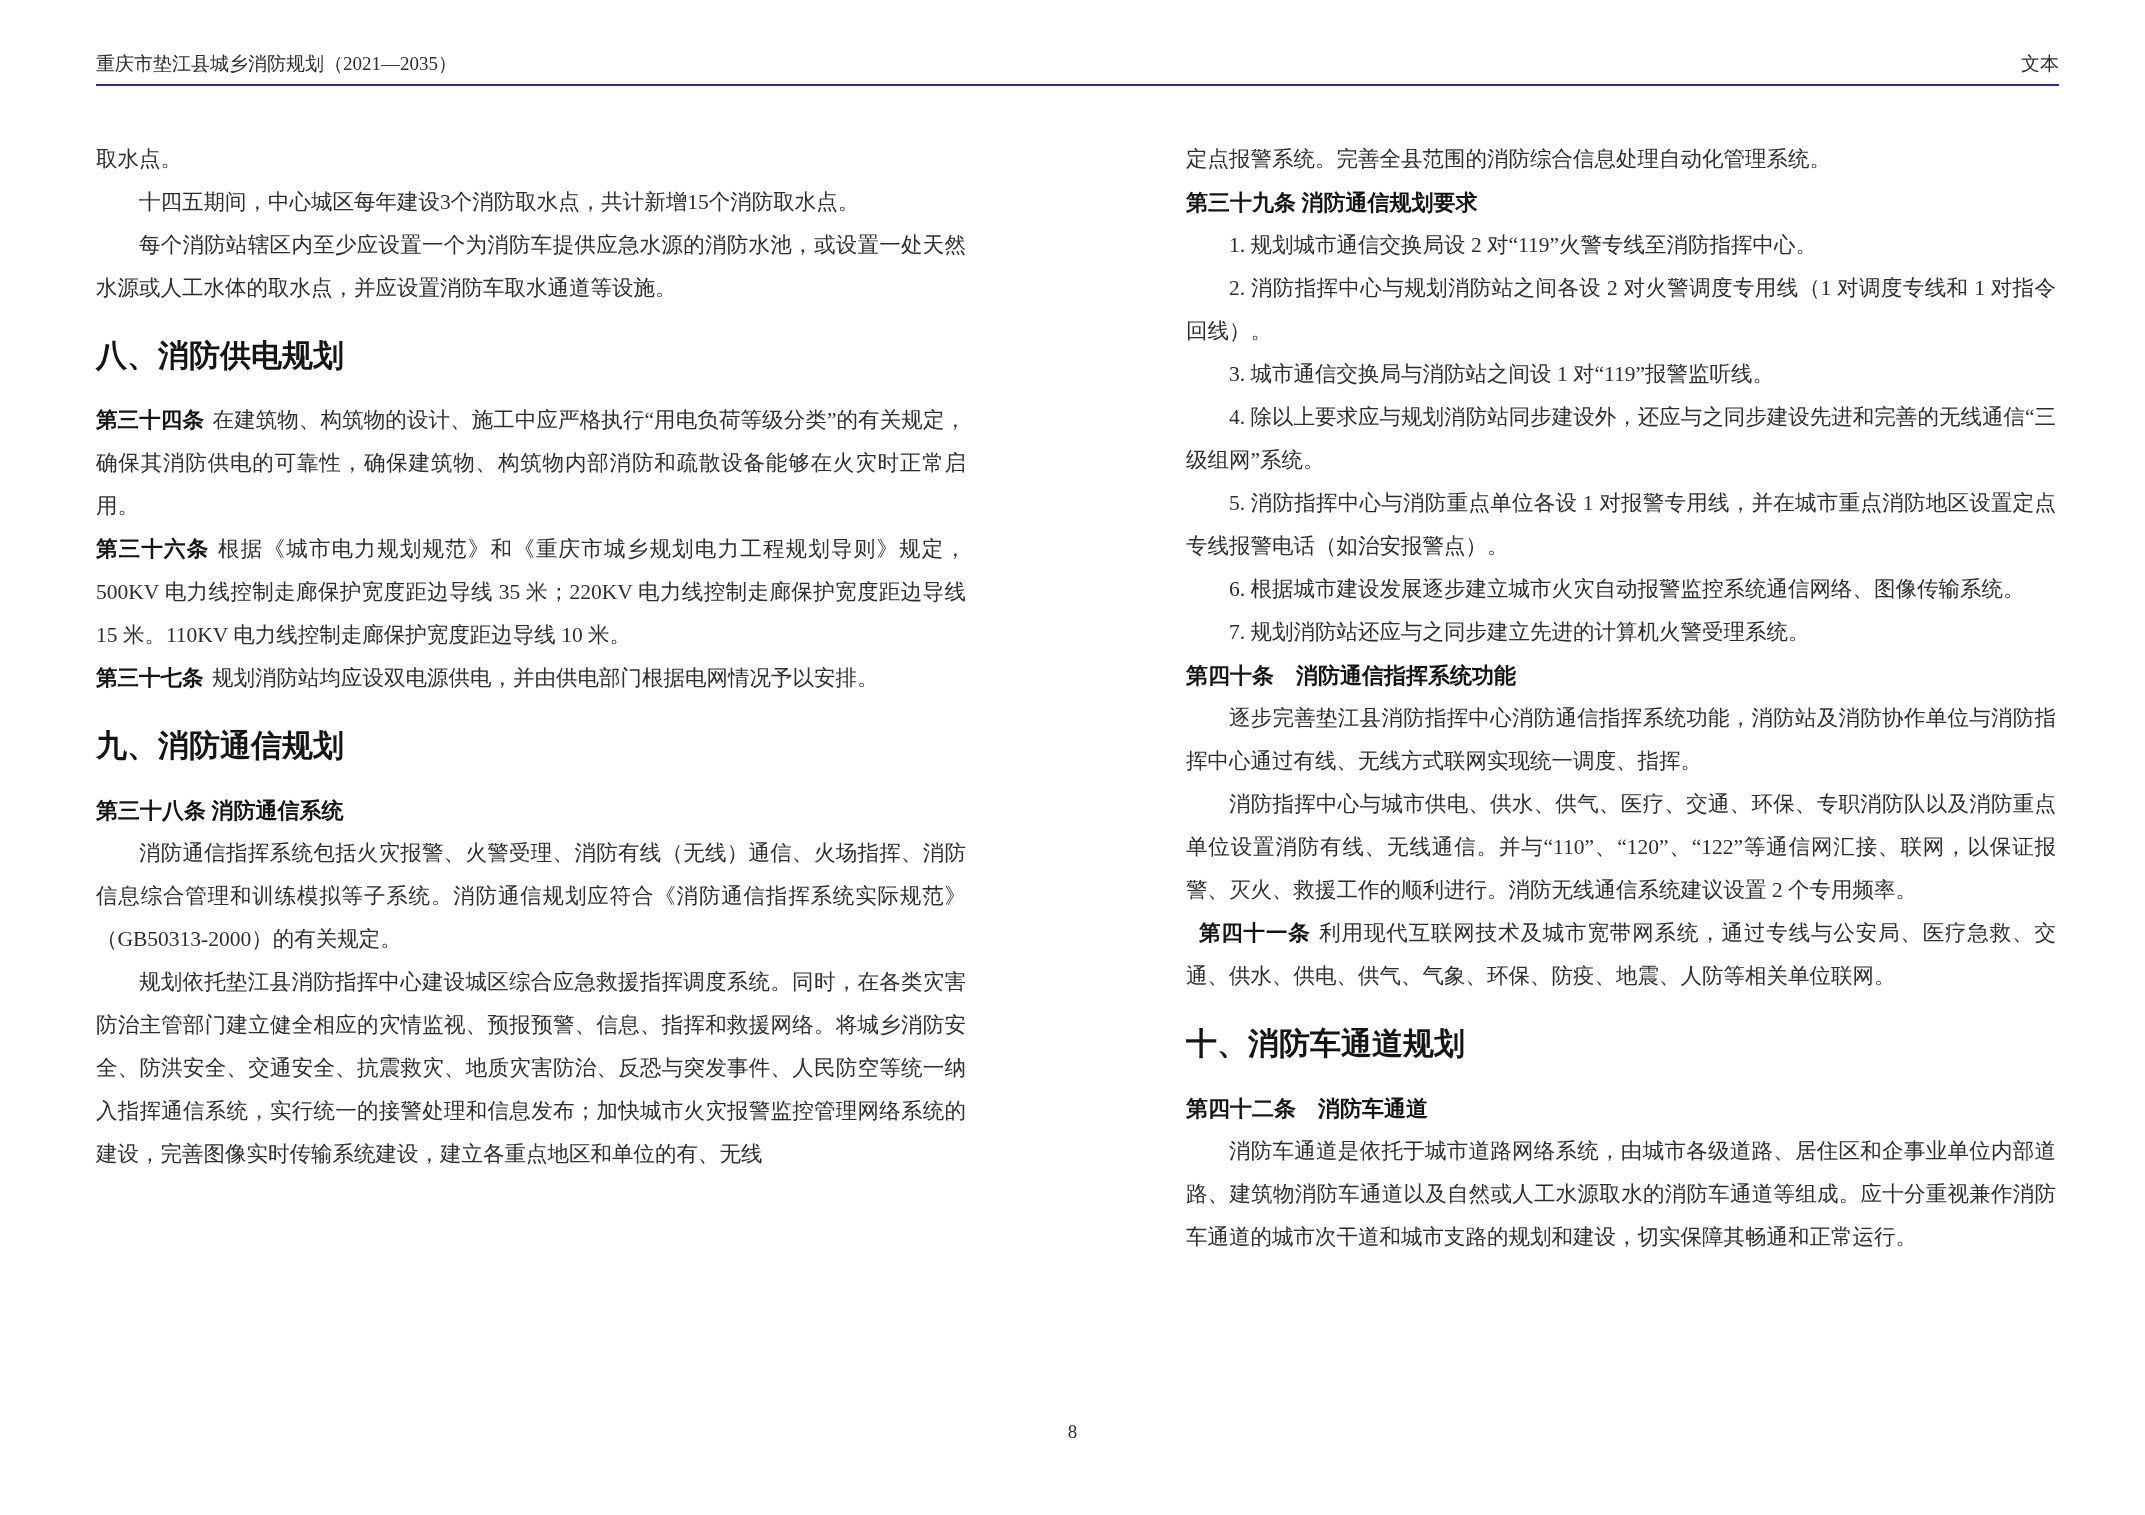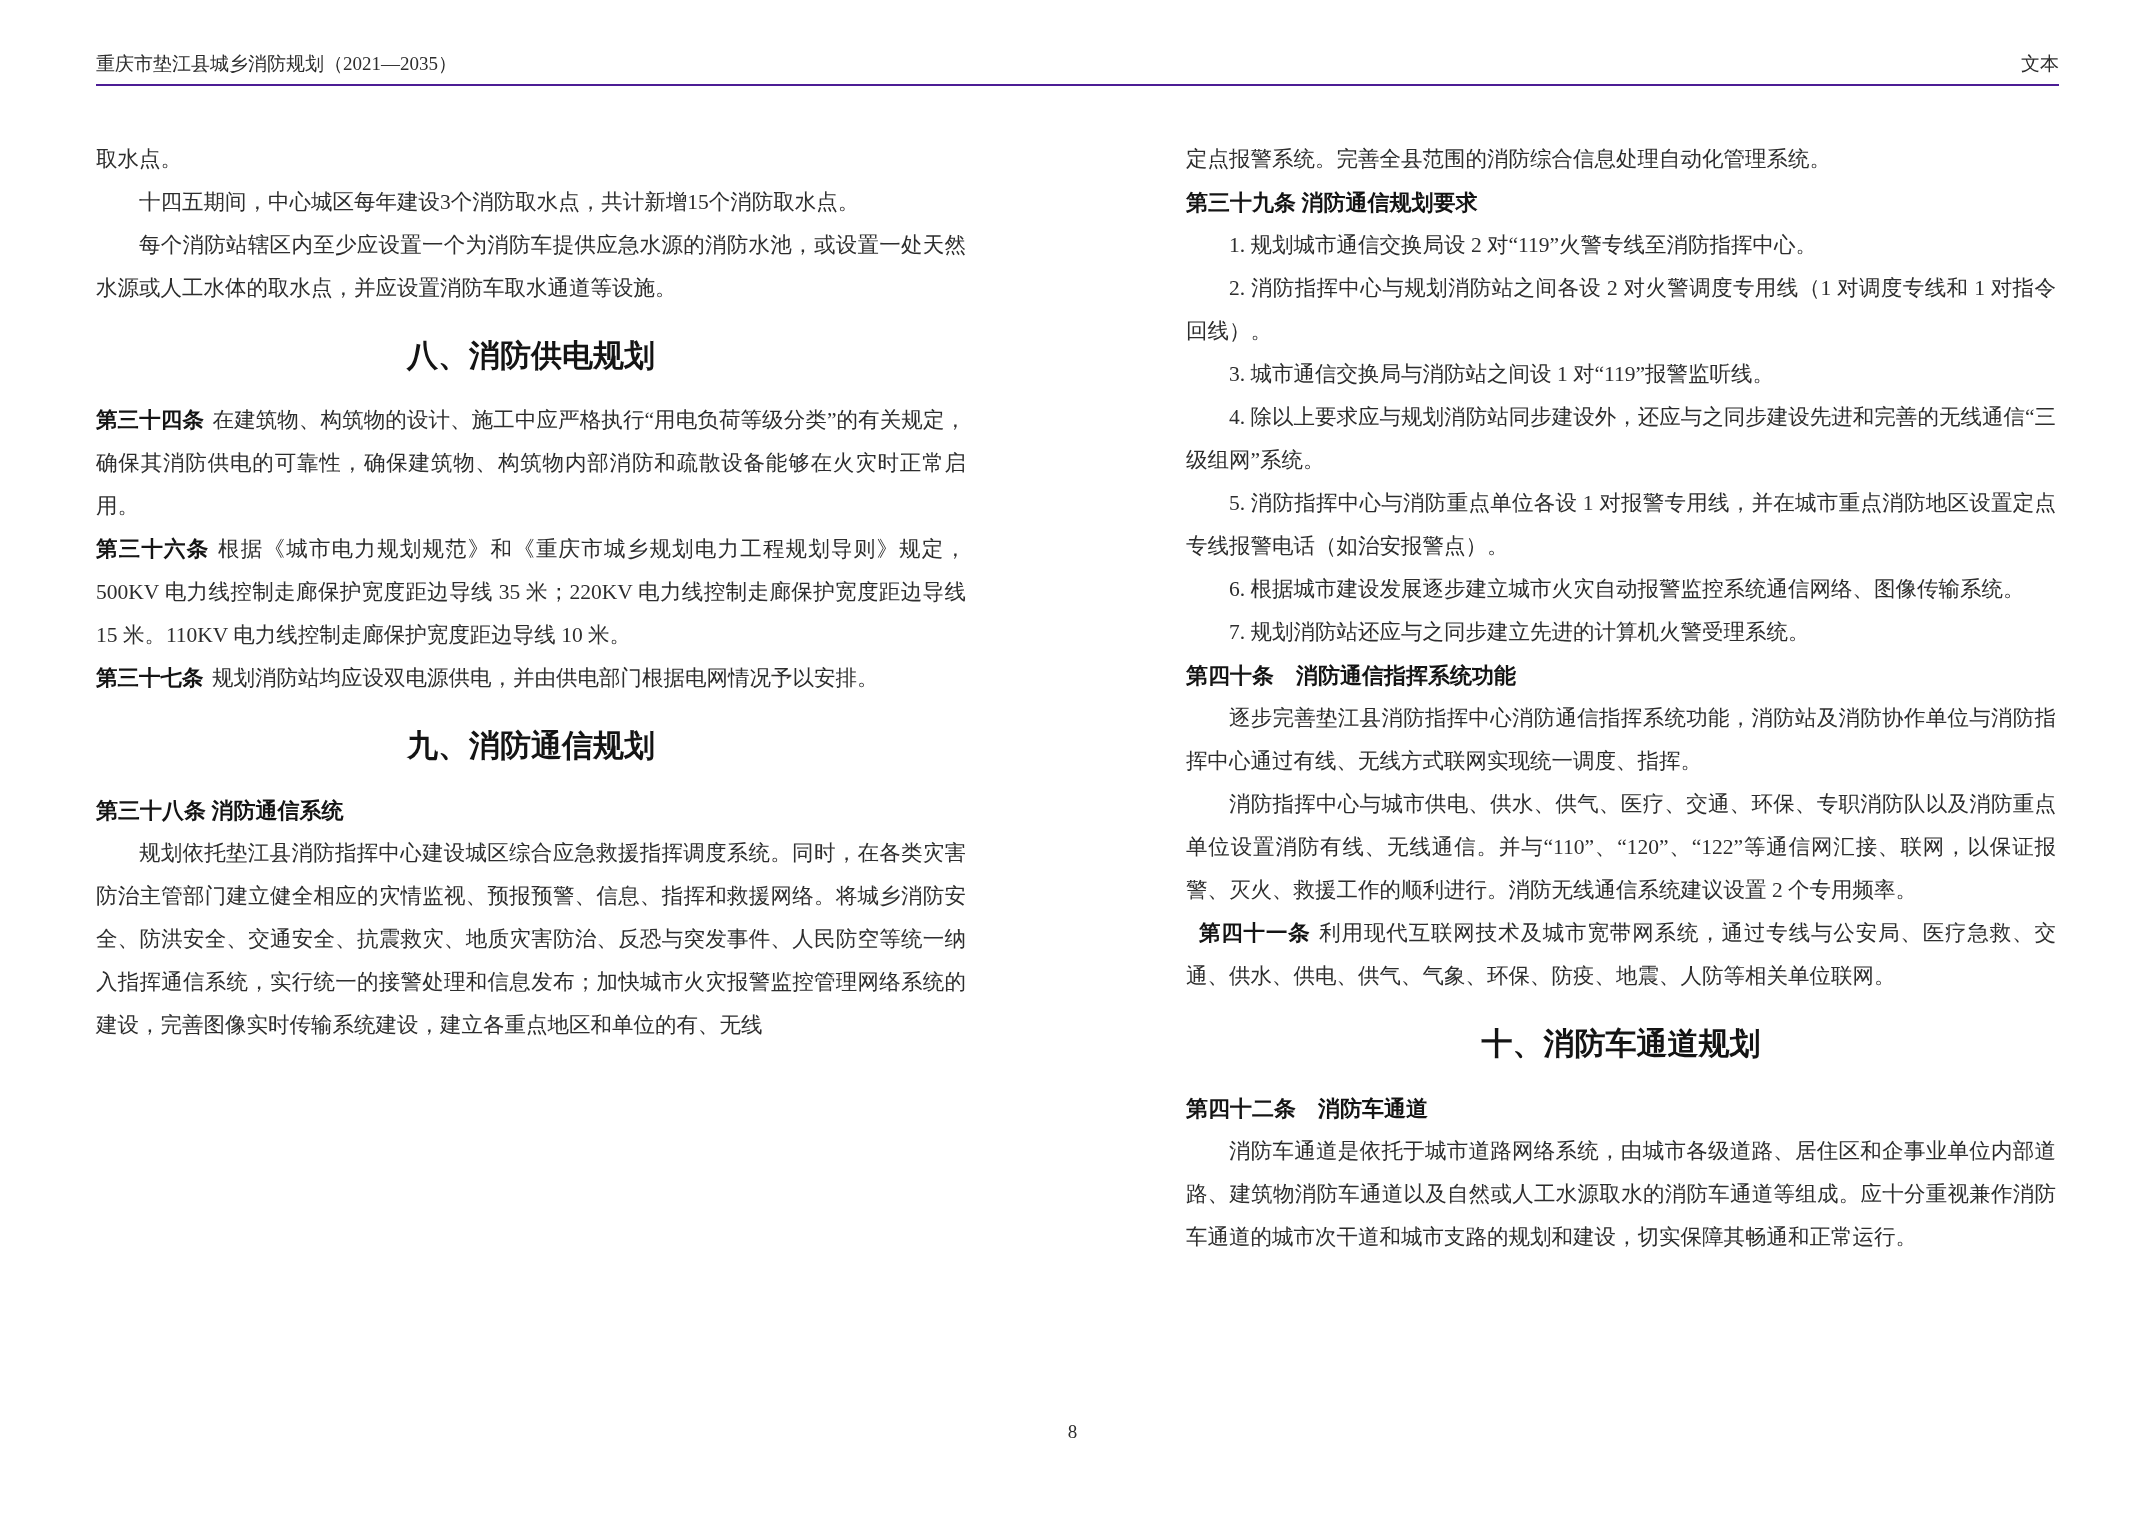--- a/index.html
+++ b/index.html
@@ -22,21 +22,21 @@
   .columns {
     position:absolute; top:138px; left:96px; right:86px;
     display:flex; gap:220px;
   }
   .col { width:870px; }
   .p  { margin:0; font-size:21.5px; line-height:43px; text-align:justify; }
   .indent { text-indent:2em; }
   .indent-half { text-indent:0.6em; }
   .h1 {
     font-size:31px; font-weight:bold; color:#141414;
-    text-align:center; line-height:50px;
+    line-height:50px;
     margin:21px 0 18px 0;
   }
   .h2 { margin:0; font-size:22px; font-weight:bold; color:#141414; line-height:43px; text-align:left; }
   .lead { font-weight:bold; color:#141414; margin-right:0.4em; }
   .pagenum {
     position:absolute; bottom:72px; left:0; right:0;
     text-align:center; font-size:19px; color:#2d2d2d;
   }
 </style>
 </head>
@@ -54,20 +54,21 @@
     <div class="col">
       <div class="p">取水点。</div>
       <div class="p indent">十四五期间，中心城区每年建设3个消防取水点，共计新增15个消防取水点。</div>
       <div class="p indent">每个消防站辖区内至少应设置一个为消防车提供应急水源的消防水池，或设置一处天然水源或人工水体的取水点，并应设置消防车取水通道等设施。</div>
       <div class="h1">八、消防供电规划</div>
       <div class="p"><span class="lead">第三十四条</span><span>在建筑物、构筑物的设计、施工中应严格执行“用电负荷等级分类”的有关规定，确保其消防供电的可靠性，确保建筑物、构筑物内部消防和疏散设备能够在火灾时正常启用。</span></div>
       <div class="p"><span class="lead">第三十六条</span><span>根据《城市电力规划规范》和《重庆市城乡规划电力工程规划导则》规定，500KV 电力线控制走廊保护宽度距边导线 35 米；220KV 电力线控制走廊保护宽度距边导线 15 米。110KV 电力线控制走廊保护宽度距边导线 10 米。</span></div>
       <div class="p"><span class="lead">第三十七条</span><span>规划消防站均应设双电源供电，并由供电部门根据电网情况予以安排。</span></div>
       <div class="h1">九、消防通信规划</div>
       <div class="h2">第三十八条 消防通信系统</div>
+      <div class="p indent">消防通信指挥系统包括火灾报警、火警受理、消防有线（无线）通信、火场指挥、消防信息综合管理和训练模拟等子系统。消防通信规划应符合《消防通信指挥系统实际规范》（GB50313-2000）的有关规定。</div>
       <div class="p indent">规划依托垫江县消防指挥中心建设城区综合应急救援指挥调度系统。同时，在各类灾害防治主管部门建立健全相应的灾情监视、预报预警、信息、指挥和救援网络。将城乡消防安全、防洪安全、交通安全、抗震救灾、地质灾害防治、反恐与突发事件、人民防空等统一纳入指挥通信系统，实行统一的接警处理和信息发布；加快城市火灾报警监控管理网络系统的建设，完善图像实时传输系统建设，建立各重点地区和单位的有、无线</div>
     </div>
 
     <div class="col">
       <div class="p">定点报警系统。完善全县范围的消防综合信息处理自动化管理系统。</div>
       <div class="h2">第三十九条 消防通信规划要求</div>
       <div class="p indent">1. 规划城市通信交换局设 2 对“119”火警专线至消防指挥中心。</div>
       <div class="p indent">2. 消防指挥中心与规划消防站之间各设 2 对火警调度专用线（1 对调度专线和 1 对指令回线）。</div>
       <div class="p indent">3. 城市通信交换局与消防站之间设 1 对“119”报警监听线。</div>
       <div class="p indent">4. 除以上要求应与规划消防站同步建设外，还应与之同步建设先进和完善的无线通信“三级组网”系统。</div>

